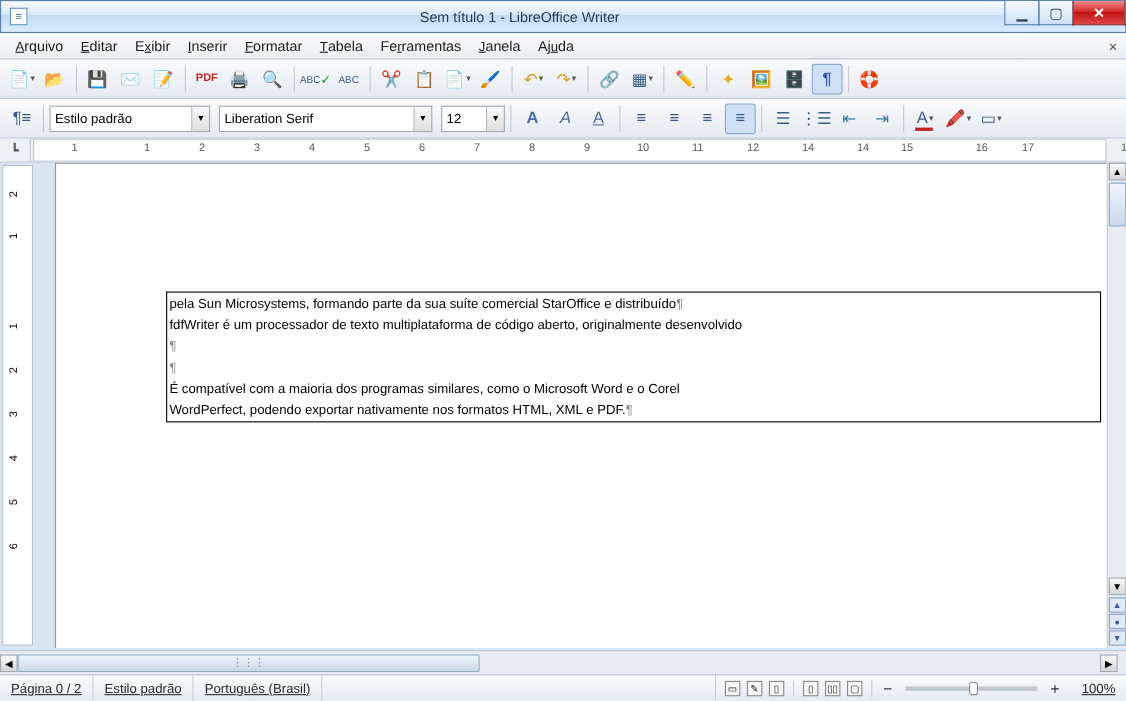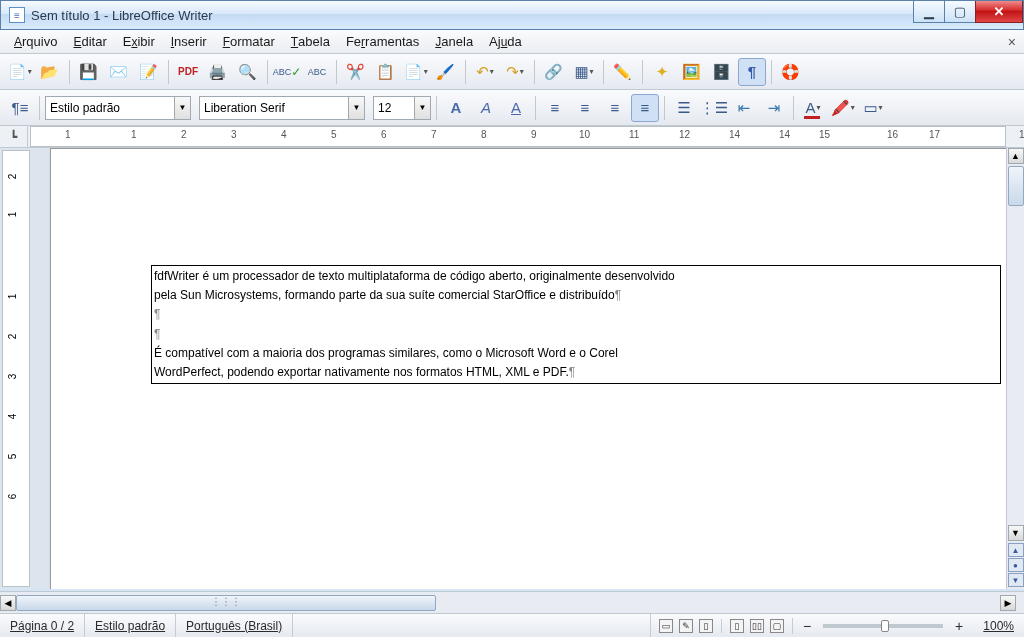--- a/index.html
+++ b/index.html
@@ -1,19 +1,19 @@
 <!DOCTYPE html>
 <html><head>
 <meta charset="utf-8">
 <style>
 * { margin:0; padding:0; box-sizing:border-box; font-family:"Segoe UI",Tahoma,sans-serif; font-size:12px; }
 body { background:#d4e5f7; width:1024px; height:637px; overflow:hidden; }
 
 
-.titlebar { height:30px; background:linear-gradient(#f7fbff,#d9e8fa 45%,#c4daf2 46%,#d9ecff); border:1px solid #5a7fa8; display:flex; align-items:center; padding:0 0 0 8px; }
+.titlebar { height:30px; background:linear-gradient(#f7fbff,#d9e8fa 45%,#c4daf2 46%,#d9ecff); border:1px solid #5a7fa8; display:flex; align-items:center; padding:0 0 0 8px;text-align:center; }
 .titlebar .doc-icon { width:16px; height:16px; background:#fff; border:1px solid #5a90c8; display:inline-flex; align-items:center; justify-content:center; margin-right:6px; }
 .titlebar .doc-icon::before { content:"≡"; color:#4a7ab8; font-size:10px; }
 .titlebar .title { color:#2a3a4a; font-size:13px; flex:1; }
 .winbtns { display:flex; height:22px; margin-top:-6px; }
 .winbtn { width:32px; height:22px; border:1px solid #5a7fa8; border-top:none; background:linear-gradient(#f5faff,#cde2f7); display:flex; align-items:center; justify-content:center; font-size:13px; color:#2a3a4a; margin-left:-1px;}
 .winbtn.close { width:48px; background:linear-gradient(#f08a8a,#d42a2a 45%,#c01010 46%,#e04646); color:#fff; border-color:#8a2020; border-top-right-radius:0; }
 .winbtn.close::before{content:"✕"; font-weight:bold;}
 .winbtn.min::before{content:"▁";}
 .winbtn.max::before{content:"▢";}
 
@@ -23,21 +23,21 @@
 .menuitem u { text-decoration:underline; }
 .closeX { position:absolute; right:8px; font-size:14px; color:#555; }
 
 
 .toolbar { height:36px; background:linear-gradient(#fafbfd,#e5e9f0); border-bottom:1px solid #c0c8d0; display:flex; align-items:center; padding:2px 6px; gap:2px; }
 .tbtn { width:28px; height:28px; border:1px solid transparent; border-radius:3px; display:flex; align-items:center; justify-content:center; font-size:15px; color:#3a5a8a; }
 .tbtn.active { background:#d0e0f5; border-color:#8aa8d0; }
 .tbtn .drop { font-size:8px; color:#555; margin-left:1px; }
 .sep { width:1px; height:24px; background:#c0c8d0; margin:0 3px; }
 .stylebox,.fontbox,.sizebox { height:24px; border:1px solid #a0a8b0; background:#fff; display:flex; align-items:center; padding:0 4px; font-size:12px; color:#000;}
-.stylebox { width:130px; } .fontbox { width:150px;text-align:center; } .sizebox { width:42px; }
+.stylebox { width:130px; } .fontbox { width:178px;text-align:center; } .sizebox { width:42px; }
 .combo-wrap{display:flex;align-items:center;}
 .combo-btn{width:16px;height:24px;border:1px solid #a0a8b0;border-left:none;background:linear-gradient(#f8f8f8,#e0e0e0);display:flex;align-items:center;justify-content:center;font-size:8px;}
 
 
 .ruler-h { height:22px; background:#edf1f6; border-bottom:1px solid #c0c8d0; position:relative; display:flex; align-items:center; overflow:hidden; font-size:10px; color:#555;}
 .ruler-h .corner{width:28px;height:100%;border-right:1px solid #c0c8d0;display:flex;align-items:center;justify-content:center;}
 .ruler-h .ticks{flex:1;position:relative;height:100%;background:#fff;border:1px solid #b8c0c8;margin:2px 18px 2px 2px;}
 .ruler-h .num{position:absolute;top:2px;font-size:10px;}
 
 
@@ -206,22 +206,22 @@
     <span class="num" style="top:180px;">2</span>
     <span class="num" style="top:220px;">3</span>
     <span class="num" style="top:260px;">4</span>
     <span class="num" style="top:300px;">5</span>
     <span class="num" style="top:340px;">6</span>
   </div>
   <div class="page-scroll">
     <div class="page">
       <div class="page-content">
         <div class="frame-border">
+          <p class="para"><span>pela Sun Microsystems, formando parte da sua suíte comercial StarOffice e distribuído</span><span class="pil">¶</span></p>
           <p class="para"><span>fdfWriter é um processador de texto multiplataforma de código aberto, originalmente desenvolvido</span></p>
-          <p class="para"><span>pela Sun Microsystems, formando parte da sua suíte comercial StarOffice e distribuído</span><span class="pil">¶</span></p>
           <p class="para"><span class="pil">¶</span></p>
           <p class="para"><span class="pil">¶</span></p>
           <p class="para" style="text-align:justify;"><span>É compatível com a maioria dos programas similares, como o Microsoft Word e o Corel</span></p>
           <p class="para"><span>WordPerfect, podendo exportar nativamente nos formatos HTML, XML e PDF.</span><span class="pil">¶</span></p>
         </div>
       </div>
     </div>
   </div>
   <div class="vscroll">
     <div class="sbtn">▲</div>

